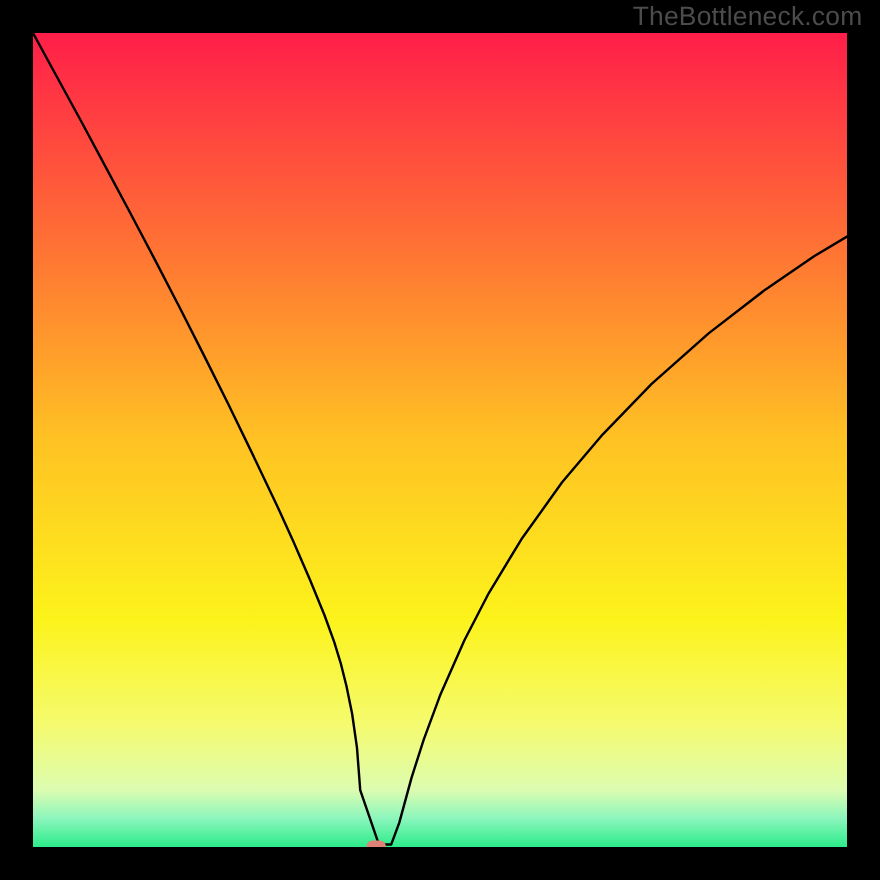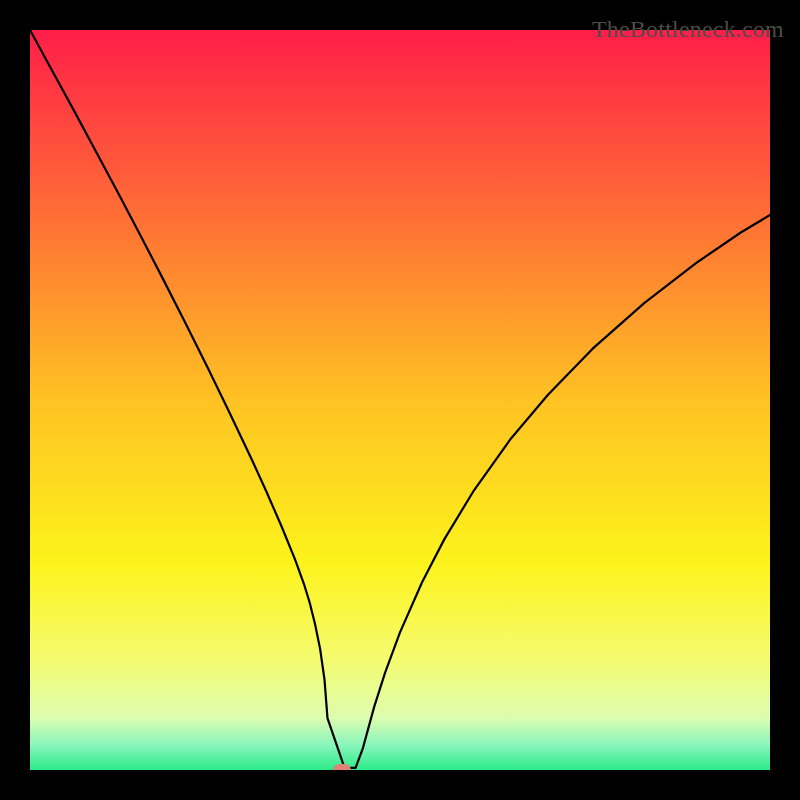--- a/index.html
+++ b/index.html
@@ -11,28 +11,27 @@
     font-family: Arial, Helvetica, sans-serif;
   }
   .frame {
     position: relative;
     width: 800px;
     height: 800px;
     background: #000;
   }
   .watermark {
     position: absolute;
-    top: 16px;
+    top: 2px;
     right: 16px;
     color: #4c4c4c;
     font-size: 24px;
     font-weight: 500;
     letter-spacing: 0.2px;
     z-index: 10;
-    font-family: Liberation Serif, serif;
   }
   .plot-area {
     position: absolute;
     left: 30px;
     top: 30px;
     width: 740px;
     height: 740px;
     overflow: hidden;
   }
   .plot-area svg {

